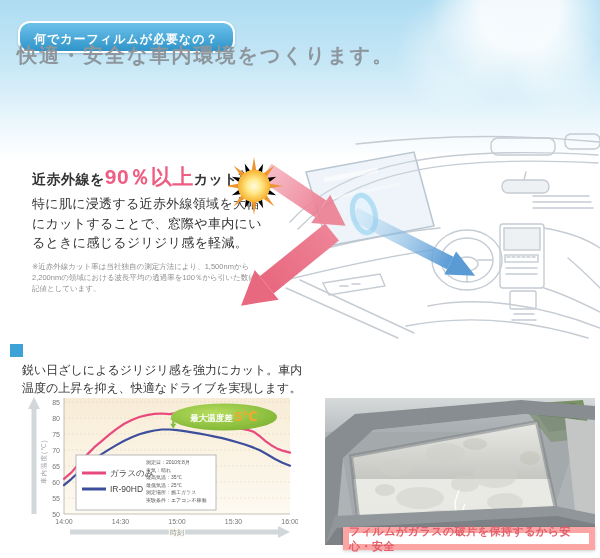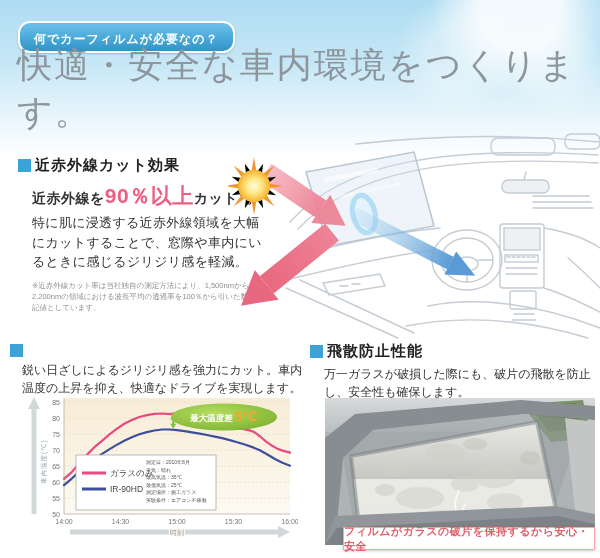--- a/index.html
+++ b/index.html
@@ -13,22 +13,22 @@
       radial-gradient(circle at 520px 10px, rgba(255,255,255,.85) 0 40px, rgba(255,255,255,0) 90px),
       radial-gradient(circle at 455px 55px, rgba(255,255,255,.35) 0 26px, rgba(255,255,255,0) 60px),
       radial-gradient(circle at 560px 70px, rgba(255,255,255,.3) 0 20px, rgba(255,255,255,0) 48px),
       linear-gradient(180deg,#aedcf2 0%, #c6e7f6 40%, #e9f6fc 75%, #ffffff 100%);
   }
   .badge { position:absolute; left:18px; top:21px; padding:8px 14px 3px;
     background:linear-gradient(180deg,#6cc1ea 0%, #2f94c9 100%);
     border:2px solid #fff; border-radius:12px; box-shadow:0 1px 2px rgba(0,60,100,.25);
     color:#fff; font-size:12px; font-weight:bold; letter-spacing:1px; }
   .title { position:absolute; left:17px; top:42px; width:575px;
-    font-family:"DejaVu Serif","Liberation Serif",serif; font-weight:normal;
-    font-size:35px; color:#8d969c; letter-spacing:2px; }
+    font-family:"DejaVu Serif","Liberation Serif",serif; font-weight:bold;
+    font-size:20px; color:#8d969c; letter-spacing:2px; }
   .intro { position:absolute; left:18px; top:85px; width:578px;
     font-size:12.5px; line-height:1.55; color:#3c3c3c; letter-spacing:.2px; }
 
   
   .sec-h { display:flex; align-items:center; font-size:15px; font-weight:bold; color:#222; letter-spacing:1px; }
   .sec-h .sq { display:inline-block; width:13px; height:13px; background:#3da3d6; margin-right:4px; }
 
   
   .sec-nir { position:absolute; left:18px; top:156px; width:270px; }
   .catch { margin:7px 0 2px 14px; font-size:14px; color:#333; font-weight:bold; letter-spacing:.5px; }
@@ -43,40 +43,36 @@
   
   .sec-temp { position:absolute; left:10px; top:344px; width:296px; }
   .temp-body { margin:4px 0 0 12px; width:282px; font-size:12px; line-height:1.5; color:#333; }
   .chart-wrap { position:absolute; left:14px; top:48px; width:274px; height:154px; }
 
   
   .sec-shatter { position:absolute; left:310px; top:342px; width:290px; }
   .shatter-body { margin:4px 0 0 14px; width:276px; font-size:12px; line-height:1.5; color:#333; }
   .photo-wrap { position:absolute; left:325px; top:398px; width:270px; height:160px; }
   .caption { position:absolute; left:18px; top:129px; width:252px; height:23px;
-    background:#fff; border:1px solid #fca5a5; box-shadow:0 1px 3px rgba(0,0,0,.2);
+    background:#fff; border:6px solid #fca5a5; box-shadow:0 1px 3px rgba(0,0,0,.2);
     display:flex; align-items:center; justify-content:center;
     color:#e0606b; font-size:11px; font-weight:bold; letter-spacing:.5px; }
 </style>
 </head>
 <body>
 
 <div class="page">
   <div class="sky"></div>
 
   <div class="badge">
     <span>何でカーフィルムが必要なの？</span>
   </div>
   <h1 class="title">快適・安全な車内環境をつくります。</h1>
 
   <div class="sec-nir">
-    <div class="sec-h">
-      <span class="sq"></span>
-      <span>近赤外線カット効果</span>
-    </div>
     <div class="catch">
       <span>近赤外線を</span><span class="big">90％以上</span><span>カット</span><sup>※</sup><span>。</span>
     </div>
     <p class="nir-body">特に肌に浸透する近赤外線領域を大幅にカットすることで、窓際や車内にいるときに感じるジリジリ感を軽減。</p>
     <p class="nir-note">※近赤外線カット率は当社独自の測定方法により、1,500nmから2,200nmの領域における波長平均の透過率を100％から引いた数値を表記値としています。</p>
   </div>
 
   <svg class="illu" viewBox="0 0 372 212" width="372" height="212">
     <defs>
       <radialGradient id="sunGrad" cx="50%" cy="50%" r="50%">
@@ -243,27 +239,20 @@
           <text x="122" y="72" font-size="5" fill="#555">測定日：2010年8月</text>
           <text x="122" y="79.6" font-size="5" fill="#555">天気：晴れ</text>
           <text x="122" y="87.2" font-size="5" fill="#555">最高気温：35℃</text>
           <text x="122" y="94.8" font-size="5" fill="#555">最低気温：25℃</text>
           <text x="122" y="102.4" font-size="5" fill="#555">測定場所：施工ガラス</text>
           <text x="122" y="110" font-size="5" fill="#555">実験条件：エアコン不稼働</text>
         </svg>
     </div>
   </div>
 
-  <div class="sec-shatter">
-    <div class="sec-h">
-      <span class="sq"></span>
-      <span>飛散防止性能</span>
-    </div>
-    <p class="shatter-body">万一ガラスが破損した際にも、破片の飛散を防止し、安全性も確保します。</p>
-  </div>
 
   <div class="photo-wrap">
     <svg viewBox="0 0 270 147" width="270" height="147">
       <defs>
         <linearGradient id="glassG" x1="0" y1="0" x2="0" y2="1">
           <stop offset="0%" stop-color="#e3e4e0"></stop>
             <stop offset="55%" stop-color="#ececе8"></stop>
           <stop offset="55%" stop-color="#ecece8"></stop>
             <stop offset="100%" stop-color="#dfe0da"></stop>
         </linearGradient>

